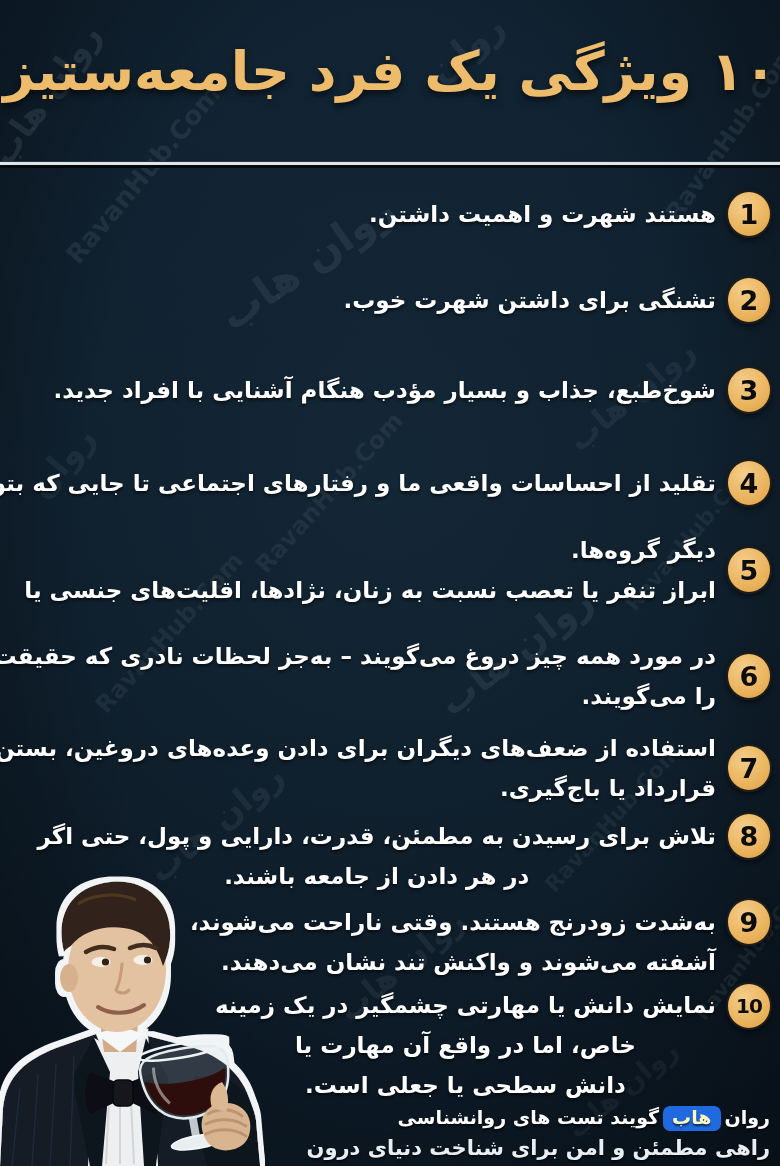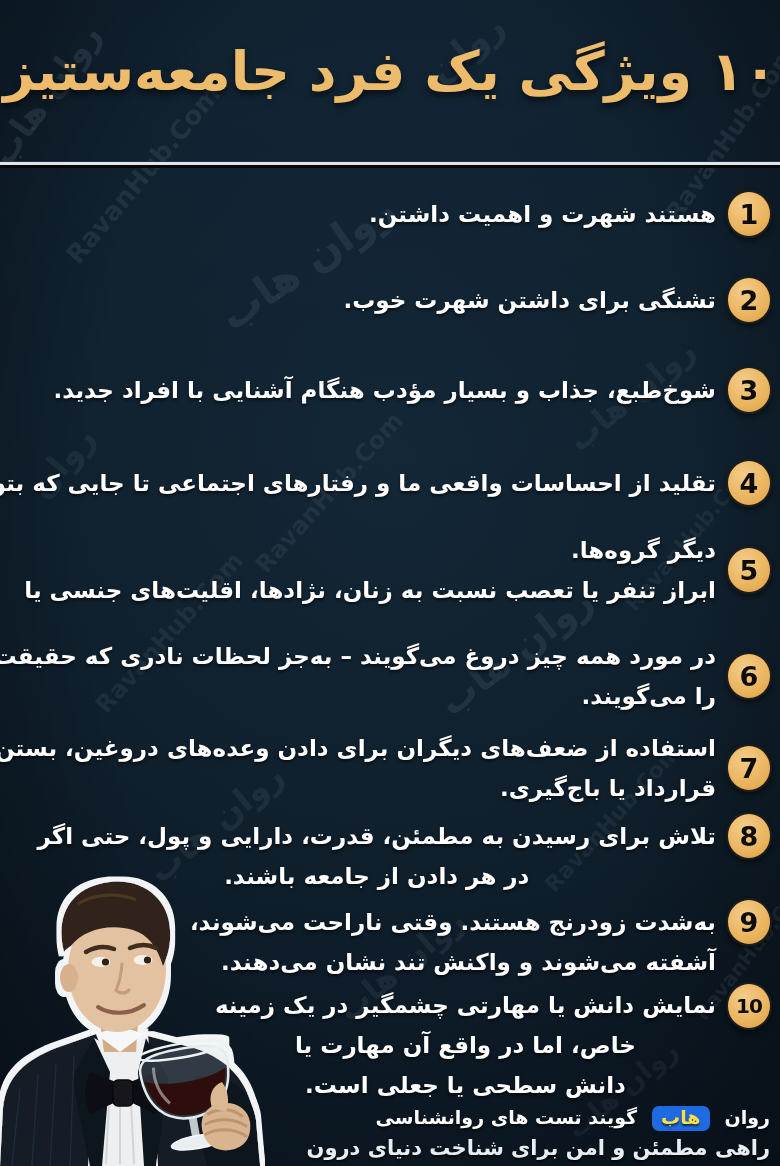--- a/index.html
+++ b/index.html
@@ -78,22 +78,22 @@
   .i10{top:985px;height:130px;align-items:flex-start;padding-left:315px;}
   .i10 .num{margin-top:-3px;font-size:20px;letter-spacing:-1px;}
   .i10 .line:nth-child(2),.i10 .line:nth-child(3){text-align:center;}
   
   .man{position:absolute;left:-2px;top:876px;z-index:5;}
   
   .footer{position:absolute;right:10px;bottom:6px;text-align:right;z-index:6;}
   .f1{font-size:19px;font-weight:bold;color:#ffffff;margin-bottom:5px;
       text-shadow:0 2px 2px rgba(0,0,0,0.6);}
   .badge{
-    display:inline-block;background:#1f6ae0;color:#fde047;
-    border-radius:7px;padding:0px 9px 3px 9px;margin:0 15px;
+    display:inline-block;background:#1f6ae0;color:#fef9c3;
+    border-radius:7px;padding:0px 9px 3px 9px;margin:0 4px;
   }
   .f2{font-size:21px;font-weight:bold;color:#e9eef3;
       text-shadow:0 2px 2px rgba(0,0,0,0.6);}
 </style>
 </head>
 <body>
 
 <div id="page">
 
   <div id="wm-layer">

